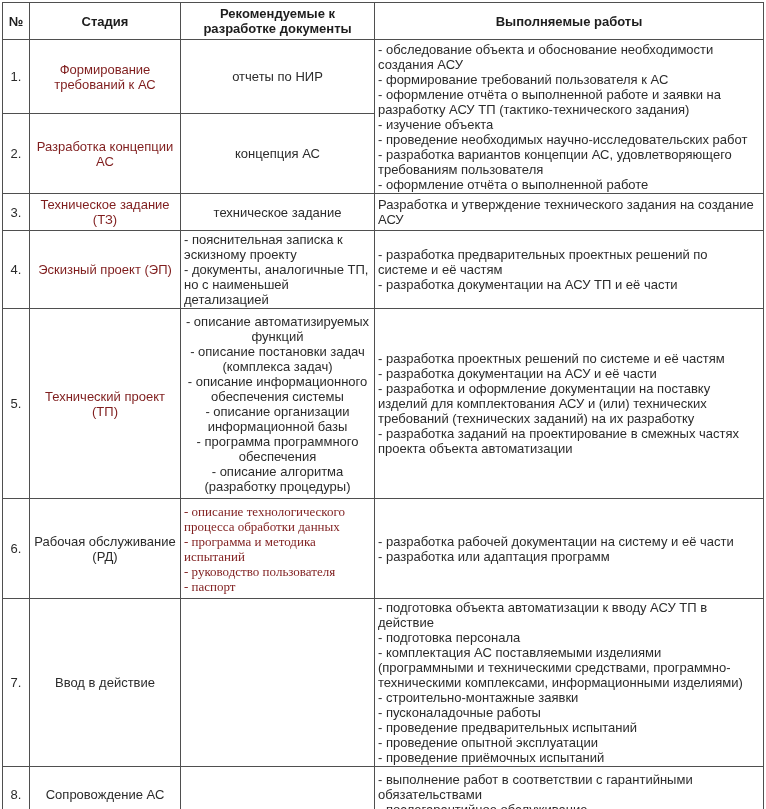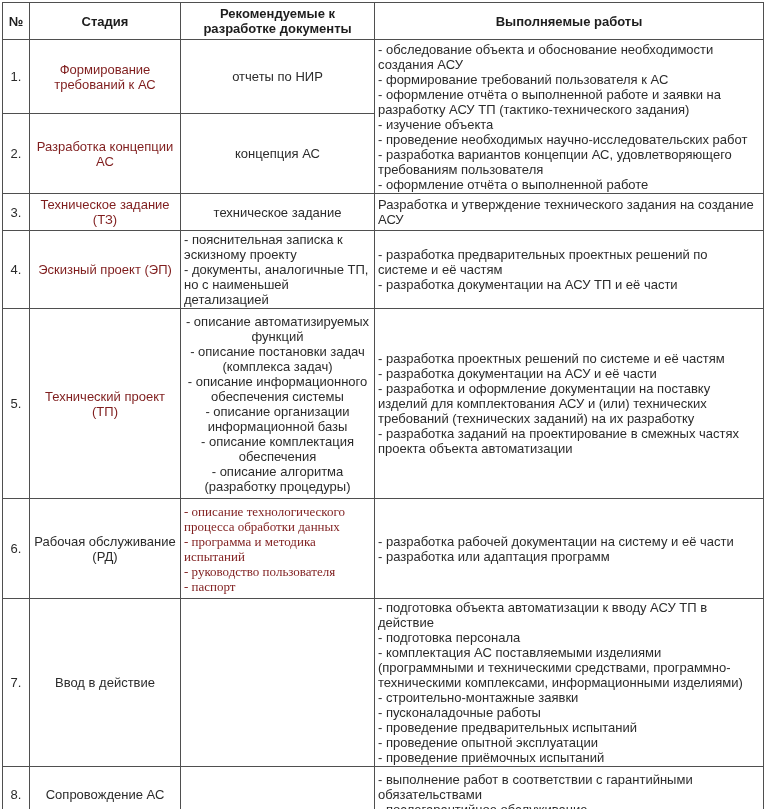--- a/index.html
+++ b/index.html
@@ -115,21 +115,21 @@
         </td>
       </tr>
       <tr>
         <td class="num">5.</td>
         <td class="stage"><span class="link">Технический проект (ТП)</span></td>
         <td class="docs" style="text-align: center;">
           <div>- описание автоматизируемых функций</div>
           <div>- описание постановки задач (комплекса задач)</div>
           <div>- описание информационного обеспечения системы</div>
           <div>- описание организации информационной базы</div>
-          <div>- описание комплектация обеспечения</div>
+          <div>- программа программного обеспечения</div>
           <div>- описание алгоритма (разработку процедуры)</div>
         </td>
         <td class="works">
           <div>- разработка проектных решений по системе и её частям</div>
           <div>- разработка документации на АСУ и её части</div>
           <div>- разработка и оформление документации на поставку изделий для комплектования АСУ и (или) технических требований (технических заданий) на их разработку</div>
           <div>- разработка заданий на проектирование в смежных частях проекта объекта автоматизации</div>
         </td>
       </tr>
       <tr>

